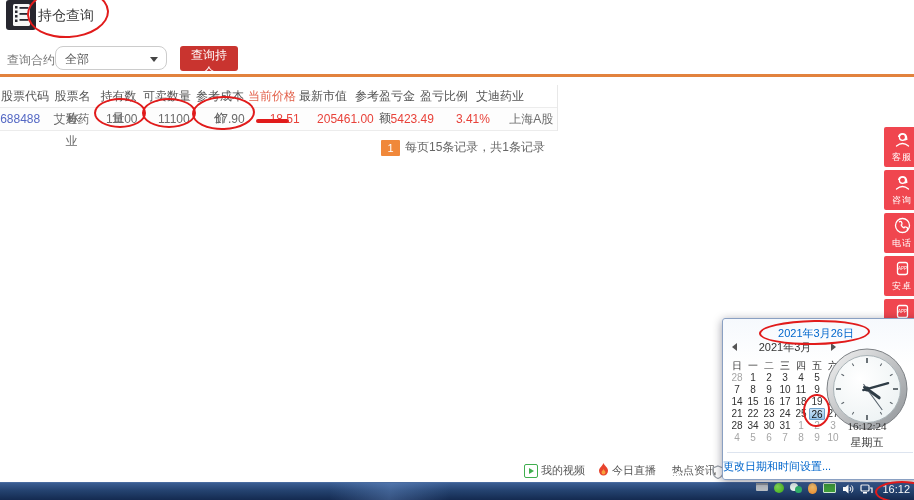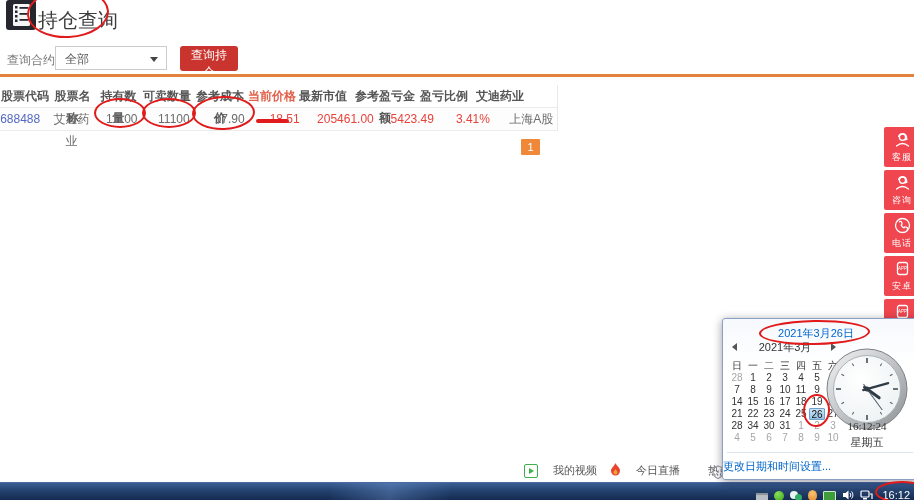--- a/index.html
+++ b/index.html
@@ -1,51 +1,51 @@
 <!DOCTYPE html>
 <html><head>
 <meta charset="utf-8">
 <style>
   html,body{margin:0;padding:0;background:#d8d8d8;}
   .screen{position:relative;width:914px;height:500px;background:#fff;overflow:hidden;
           font-family:"Liberation Sans","DejaVu Sans",sans-serif;}
   
   .hdr-icon{position:absolute;left:6px;top:0;width:30px;height:30px;}
-  .page-title{position:absolute;left:38px;top:7px;font-size:20px;color:#3d3d3d;}
+  .page-title{position:absolute;left:38px;top:7px;font-size:14px;color:#3d3d3d;}
   
   .query-label{position:absolute;left:7px;top:52px;font-size:12px;color:#777;}
   .contract-select{position:absolute;left:55px;top:46px;width:112px;height:24px;border:1px solid #ccc;
-     border-radius:0;background:#fff;font-size:12px;color:#555;line-height:24px;padding-left:9px;box-sizing:border-box;cursor:pointer;}
+     border-radius:8px;background:#fff;font-size:12px;color:#555;line-height:24px;padding-left:9px;box-sizing:border-box;cursor:pointer;}
   .caret{position:absolute;right:8px;top:10px;width:0;height:0;border-left:4px solid transparent;
      border-right:4px solid transparent;border-top:5px solid #444;}
   .query-btn{position:absolute;left:180px;top:46px;width:58px;height:25px;background:#c9342f;color:#fff;
      border:none;border-radius:3px;font-size:12px;cursor:pointer;font-family:inherit;}
   .orange-divider{position:absolute;left:0;top:74px;width:914px;height:3px;background:#e2823d;}
   
   .ptable{position:absolute;left:0;top:85px;width:557px;border-right:1px solid #e8e8e8;font-size:12px;}
   .trow{display:flex;height:22px;line-height:22px;border-bottom:1px solid #ececec;}
   .trow.data{background:#fdfdfd;gap:13px;}
-  .th{color:#555;text-align:center;font-weight:bold;}
+  .th{color:#555;text-align:center;}
   .th.hl{color:#e2604a;}
   .td{text-align:center;}
   .td.link{color:#5468c4;cursor:pointer;}
   .td.plain{color:#6b6b6b;}
   .td.red{color:#e8423a;}
   .pagination{position:absolute;top:139px;left:0;width:545px;display:flex;justify-content:flex-end;
      align-items:center;font-size:12px;color:#666;}
   .page-box{display:inline-block;min-width:15px;height:16px;line-height:16px;background:#f0883a;color:#fff;
      text-align:center;padding:0 2px;margin-right:5px;border-radius:1px;font-size:11px;cursor:pointer;}
   
   .side-btn{position:absolute;right:-6px;width:36px;height:40px;background:#f0464f;border-radius:2px;
      color:#fff;text-align:center;cursor:pointer;z-index:2;}
   .side-btn svg{margin-top:4px;}
   .side-btn .sb-label{display:block;font-size:9px;margin-top:-1px;letter-spacing:1px;}
   
   .footer-links{position:absolute;left:524px;top:463px;display:flex;gap:13px;align-items:center;font-size:11px;color:#555;}
-  .flink{display:flex;align-items:center;gap:15px;cursor:pointer;}
+  .flink{display:flex;align-items:center;gap:3px;cursor:pointer;}
   .play-box{width:12px;height:12px;border:1px solid #3fae4e;border-radius:2px;display:flex;align-items:center;justify-content:center;}
   .play-tri{width:0;height:0;border-top:3px solid transparent;border-bottom:3px solid transparent;border-left:5px solid #3fae4e;margin-left:1px;}
   .news-box{width:12px;height:12px;background:#e4393c;border-radius:2px;position:relative;}
   .news-box::before{content:"";position:absolute;left:2px;top:3px;width:8px;height:1.5px;background:#fff;box-shadow:0 3px 0 #fff;}
   .shield-part{position:absolute;left:712px;top:465px;color:#999;}
   
   .dt-panel{position:absolute;left:722px;top:318px;width:196px;height:160px;background:linear-gradient(180deg,#f6f9fd,#ffffff 30%);
      border:1px solid #8aa0c2;border-radius:3px;box-shadow:0 2px 10px rgba(0,0,30,.4);z-index:3;font-size:11px;}
   .dt-date-link{position:absolute;left:0;top:7px;width:186px;text-align:center;color:#0066cc;cursor:pointer;}
   .cal-nav{position:absolute;top:24px;width:0;height:0;border-top:4px solid transparent;border-bottom:4px solid transparent;cursor:pointer;}
@@ -60,21 +60,21 @@
   .clock{position:absolute;left:102px;top:28px;}
   .dt-time{position:absolute;left:100px;top:101px;width:88px;text-align:center;color:#333;font-size:11px;font-family:Liberation Serif, serif;}
   .dt-weekday{position:absolute;left:100px;top:116px;width:88px;text-align:center;color:#333;font-size:11px;}
   .dt-sep{position:absolute;left:4px;top:133px;width:186px;height:1px;background:#dde4ef;}
   .dt-settings{position:absolute;left:0;top:140px;width:186px;text-align:left;color:#0066cc;cursor:pointer;}
   
   .taskbar{position:absolute;left:0;top:482px;width:914px;height:18px;
      background:linear-gradient(180deg,#3b5e93 0%,#24426f 45%,#142a50 100%);border-top:1px solid #4a6ca0;box-sizing:border-box;}
   .taskbar::before{content:"";position:absolute;left:330px;top:0;width:120px;height:100%;
      background:linear-gradient(100deg,transparent,rgba(120,160,220,.35),transparent);}
-  .tray{position:absolute;right:2px;top:0;height:18px;display:flex;align-items:flex-end;gap:6px;}
+  .tray{position:absolute;right:2px;top:0;height:18px;display:flex;align-items:flex-start;gap:6px;}
   .tray-time{color:#fff;font-size:11px;margin-left:3px;margin-right:2px;}
   .printer-ic{width:12px;height:8px;background:#b9bec4;border-radius:1px;box-shadow:inset 0 2px 0 #8d9399;}
   .gdot-ic{width:10px;height:10px;border-radius:50%;background:radial-gradient(circle at 35% 30%,#8ae05a,#3aa614);}
   .chat-ic{position:relative;width:12px;height:10px;}
   .chat-ic::before{content:"";position:absolute;left:0;top:0;width:8px;height:8px;border-radius:50%;background:#e9f5ef;}
   .chat-ic::after{content:"";position:absolute;left:5px;top:3px;width:7px;height:7px;border-radius:50%;background:#2fae68;}
   .qq-ic{width:9px;height:11px;border-radius:50% 50% 45% 45%;background:radial-gradient(circle at 50% 30%,#f8c471,#e2862a);}
   .scr-ic{width:11px;height:8px;background:#3f9c3a;border:1px solid #cfe8cf;border-radius:1px;}
   
   .ann{position:absolute;border:2.5px solid #e11b1b;border-radius:50%;pointer-events:none;z-index:6;}
@@ -130,20 +130,21 @@
           <span class="td red" style="width: 54px;">205461.00</span>
           <span class="td red" style="width: 70px;">5423.49</span>
           <span class="td red" style="width: 48px;">3.41%</span>
           <span class="td plain" style="width: 64px;">上海A股</span>
         </div>
       </div>
   </div>
 
   <div class="pagination">
     <span class="page-box">1</span>
+    <span>每页15条记录，共1条记录</span>
   </div>
 
   <div id="sidebtns">
       <div class="side-btn" style="top: 127px;"><span><svg width="17" height="17" viewBox="0 0 17 17" fill="none" stroke="#fff" stroke-width="1.3" stroke-linecap="round">
             <circle cx="8.5" cy="6.2" r="3.1"></circle>
             <path d="M2.5 15 Q8.5 10 14.5 15"></path>
             <path d="M4.6 5.4 A4.2 4.2 0 0 1 12.4 5.4"></path>
             <path d="M12.4 5.6 l.4 2.6 l-1.8 .6"></path>
           </svg></span><span class="sb-label">客服</span></div>
       <div class="side-btn" style="top: 170px;"><span><svg width="17" height="17" viewBox="0 0 17 17" fill="none" stroke="#fff" stroke-width="1.3" stroke-linecap="round">

